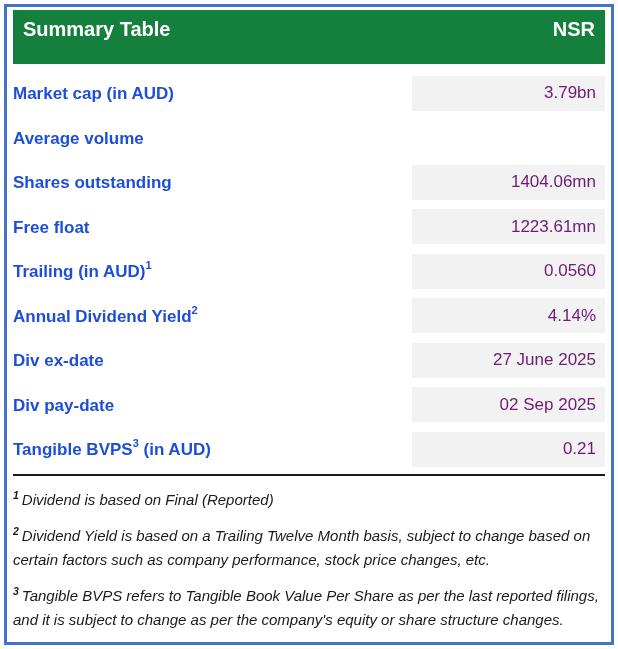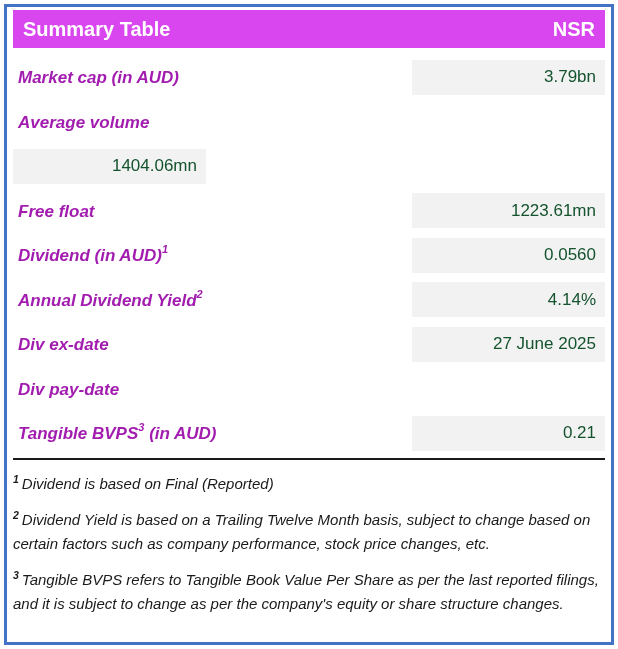--- a/index.html
+++ b/index.html
@@ -15,63 +15,60 @@
     position: absolute;
     left: 4px; top: 4px; right: 4px; bottom: 4px;
     border: 3px solid #4472C4;
     background: #ffffff;
     box-sizing: border-box;
     padding: 3px 6px 6px 6px;
     overflow: hidden;
   }
   .header-bar {
     height: 38px;
-    background: #d946ef;
+    background: #15803d;
     color: #ffffff;
     display: flex;
-    align-items: center;
     justify-content: space-between;
-    padding: 0 10px;
+    padding: 8px 10px;
     font-size: 20px;
     font-weight: bold;
   }
   .rows {
     margin-top: 7px;
   }
   .row {
     height: 44.5px;
     display: flex;
     align-items: center;
     justify-content: space-between;
   }
   .row-label {
     font-size: 17px;
     font-weight: bold;
-    color: #a21caf;
-    margin-left: 5px;
+    color: #1d4ed8;
     white-space: nowrap;
-    font-style: italic;
   }
   .row-label sup {
     font-size: 11px;
     font-weight: bold;
     position: relative;
     top: -1px;
   }
   .value-box {
     width: 193px;
     height: 35px;
     background: #F2F2F2;
     display: flex;
     align-items: center;
     justify-content: flex-end;
     padding-right: 9px;
     box-sizing: border-box;
     font-size: 17px;
-    color: #14532d;
+    color: #701a75;
     flex: none;
   }
   .separator {
     border-top: 2px solid #1a1a1a;
     margin-top: 2px;
     height: 0;
   }
   .footnotes {
     margin-top: 6px;
   }
@@ -103,46 +100,48 @@
     <div class="row">
       <span class="row-label"><span>Market cap (in AUD)</span><sup></sup><span></span></span>
       <span class="value-box">3.79bn</span>
     </div>
 
     <div class="row">
       <span class="row-label"><span>Average volume</span><sup></sup><span></span></span>
     </div>
 
     <div class="row">
+      <span class="row-label"><span>Shares outstanding</span><sup></sup><span></span></span>
       <span class="value-box">1404.06mn</span>
     </div>
 
     <div class="row">
       <span class="row-label"><span>Free float</span><sup></sup><span></span></span>
       <span class="value-box">1223.61mn</span>
     </div>
 
     <div class="row">
-      <span class="row-label"><span>Dividend (in AUD)</span><sup>1</sup><span></span></span>
+      <span class="row-label"><span>Trailing (in AUD)</span><sup>1</sup><span></span></span>
       <span class="value-box">0.0560</span>
     </div>
 
     <div class="row">
       <span class="row-label"><span>Annual Dividend Yield</span><sup>2</sup><span></span></span>
       <span class="value-box">4.14%</span>
     </div>
 
 
     <div class="row">
       <span class="row-label"><span>Div ex-date</span><sup></sup><span></span></span>
       <span class="value-box">27 June 2025</span>
     </div>
 
     <div class="row">
       <span class="row-label"><span>Div pay-date</span><sup></sup><span></span></span>
+      <span class="value-box">02 Sep 2025</span>
     </div>
 
     <div class="row">
       <span class="row-label"><span>Tangible BVPS</span><sup>3</sup><span> (in AUD)</span></span>
       <span class="value-box">0.21</span>
     </div>
 
   </div>
 
   <div class="separator"></div>

